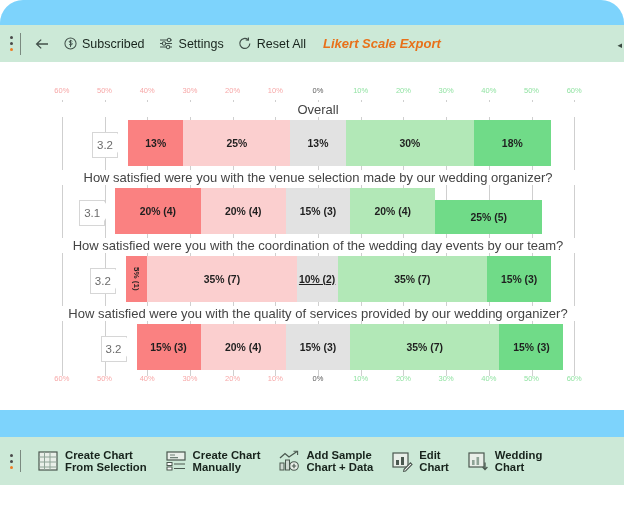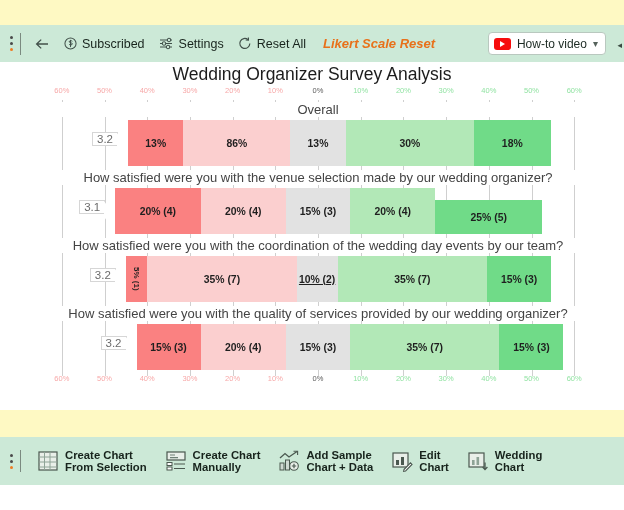--- a/index.html
+++ b/index.html
@@ -6,21 +6,22 @@
   html, body {
     margin: 0; padding: 0;
     width: 624px; height: 510px;
     background: #ffffff;
     font-family: "Liberation Sans", sans-serif;
     overflow: hidden;
   }
   #app {
     position: relative;
     width: 624px; height: 510px;
-    background: #fef9c3;
+    background: #7dd3fc;
+    border-radius: 23px;
   }
 
   
   .toolbar {
     position: absolute; left: 0; top: 25px;
     width: 624px; height: 37px;
     background: #cce9d7;
     display: flex; align-items: center;
   }
   .grip {
@@ -115,21 +116,21 @@
   }
   .seg.vert { writing-mode: vertical-rl; font-size: 8px; }
   .s1 { background: #fa8181; }
   .s2 { background: #fbcfcf; }
   .s3 { background: #e2e2e2; }
   .s4 { background: #b2e8b7; }
   .s5 { background: #70db88; }
 
   .score {
     position: absolute; z-index: 4;
-    height: 14px; background: #fff;
+    height: 26px; background: #fff;
     border: 1px solid #d6d6d6;
     display: flex; align-items: center; justify-content: center;
     font-size: 11.5px; color: #6b6b6b;
     padding: 4px 4px;
   }
   .score::after {
     content: ""; position: absolute; right: -7px; top: 0px;
     width: 0; height: 0;
     border-left: 7px solid #fff;
     border-top: 10px solid transparent;
@@ -230,32 +231,26 @@
     </div>
 
     <div class="tb-item">
       <svg width="14" height="13" viewBox="0 0 14 13">
         <path d="M11.8 6.5a5 5 0 1 1-1.8-3.9" fill="none" stroke="#41504a" stroke-width="1.2"></path>
         <path d="M10.4 0.6 L10.4 3.2 L7.7 3.0" fill="none" stroke="#41504a" stroke-width="1.2"></path>
       </svg>
       <span class="lbl">Reset All</span>
     </div>
 
-    <div class="tb-brand">Likert Scale Reset</div>
+    <div class="tb-brand">Likert Scale Export</div>
   </div>
 
-  <div class="howto">
-    <span class="yt"></span>
-    <span>How-to video</span>
-    <span class="chev">▾</span>
-  </div>
   <div class="edge-arrow">◂</div>
 
   <div class="chart-wrap">
-    <div class="chart-title">Wedding Organizer Survey Analysis</div>
     <div class="plot" id="plot">
         <div class="axis-tick neg" style="left: 21.8px;">60%</div>
         <div class="axis-tick neg bottom" style="left: 21.8px;">60%</div>
         <div class="grid-line" style="left: 21.8px;"></div>
         <div class="axis-tick neg" style="left: 64.5px;">50%</div>
         <div class="axis-tick neg bottom" style="left: 64.5px;">50%</div>
         <div class="grid-line" style="left: 64.5px;"></div>
         <div class="axis-tick neg" style="left: 107.2px;">40%</div>
         <div class="axis-tick neg bottom" style="left: 107.2px;">40%</div>
         <div class="grid-line" style="left: 107.2px;"></div>
@@ -285,21 +280,21 @@
         <div class="grid-line" style="left: 448.8px;"></div>
         <div class="axis-tick pos" style="left: 491.5px;">50%</div>
         <div class="axis-tick pos bottom" style="left: 491.5px;">50%</div>
         <div class="grid-line" style="left: 491.5px;"></div>
         <div class="axis-tick pos" style="left: 534.2px;">60%</div>
         <div class="axis-tick pos bottom" style="left: 534.2px;">60%</div>
         <div class="grid-line" style="left: 534.2px;"></div>
         <div class="row-label" style="top: 16px;"><span>Overall</span></div>
         <div class="bar" style="left: 87.985px; top: 34px; width: 422.73px;">
           <div class="seg s1" style="width: 55.51px;">13%</div>
-          <div class="seg s2" style="width: 106.75px;">86%</div>
+          <div class="seg s2" style="width: 106.75px;">25%</div>
           <div class="seg s3" style="width: 55.51px;">13%</div>
           <div class="seg s4" style="width: 128.1px;">30%</div>
           <div class="seg s5" style="width: 76.86px;">18%</div>
         </div>
         <div class="score" style="left: 51.985px; top: 46px;">3.2</div>
         <div class="row-label" style="top: 84px;"><span>How satisfied were you with the venue selection made by our wedding organizer?</span></div>
         <div class="bar" style="left: 75.175px; top: 102px; width: 427px;">
           <div class="seg s1" style="width: 85.4px;">20% (4)</div>
           <div class="seg s2" style="width: 85.4px;">20% (4)</div>
           <div class="seg s3" style="width: 64.05px;">15% (3)</div>

